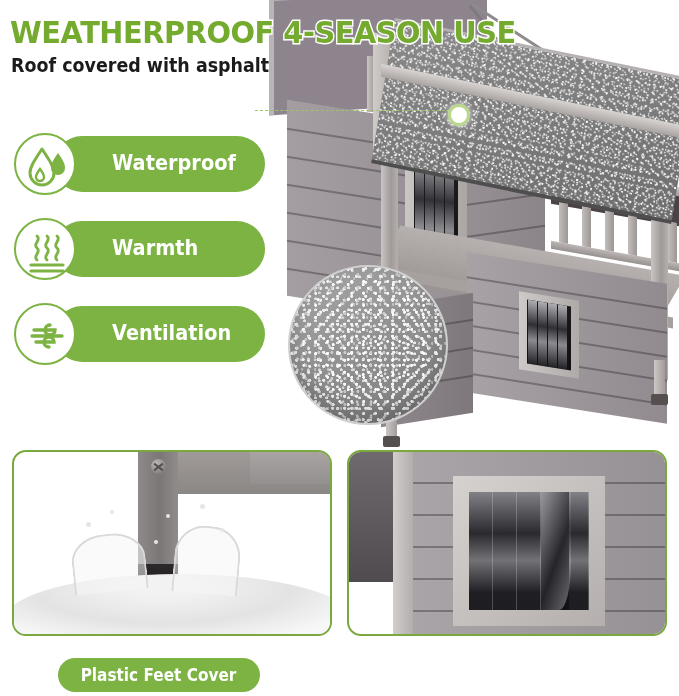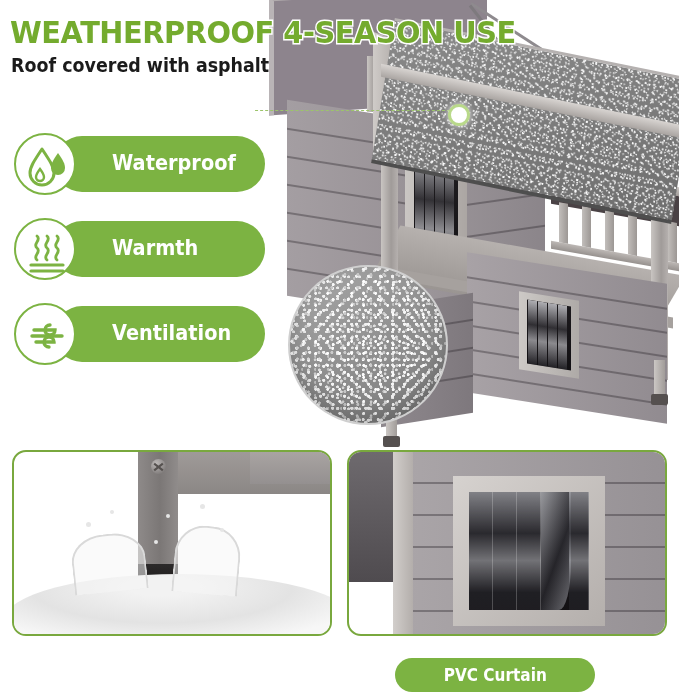--- a/index.html
+++ b/index.html
@@ -477,17 +477,17 @@
       <div id="pv-glass">
         <div class="pv-strip" style="left:0;width:24px"></div>
         <div class="pv-strip" style="left:24px;width:24px"></div>
         <div class="pv-strip" style="left:48px;width:24px"></div>
         <div class="pv-curl" style="left:72px"></div>
         <div class="pv-strip" style="left:100px;width:20px"></div>
       </div>
     </div>
   </div>
 
-  <div class="cap-pill" id="cap-right">
-    <span class="cap-text">PVC Curtain</span>
+  <div class="cap-pill" id="cap-left">
+    <span class="cap-text">Plastic Feet Cover</span>
   </div>
 
 </div>
 
 </body></html>

